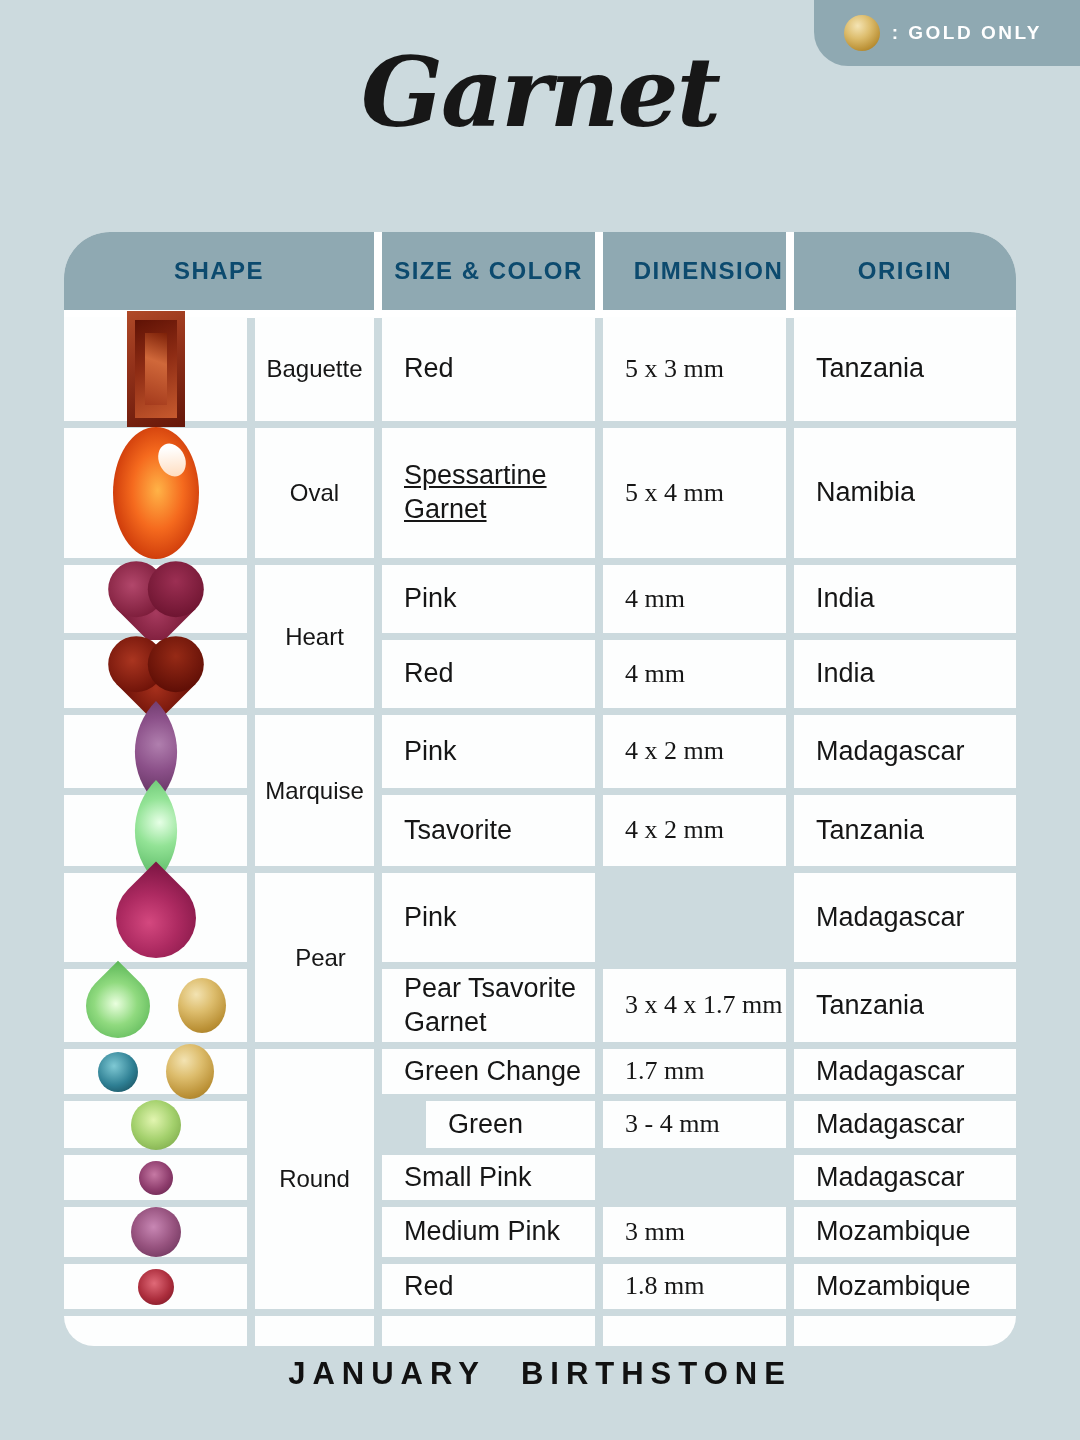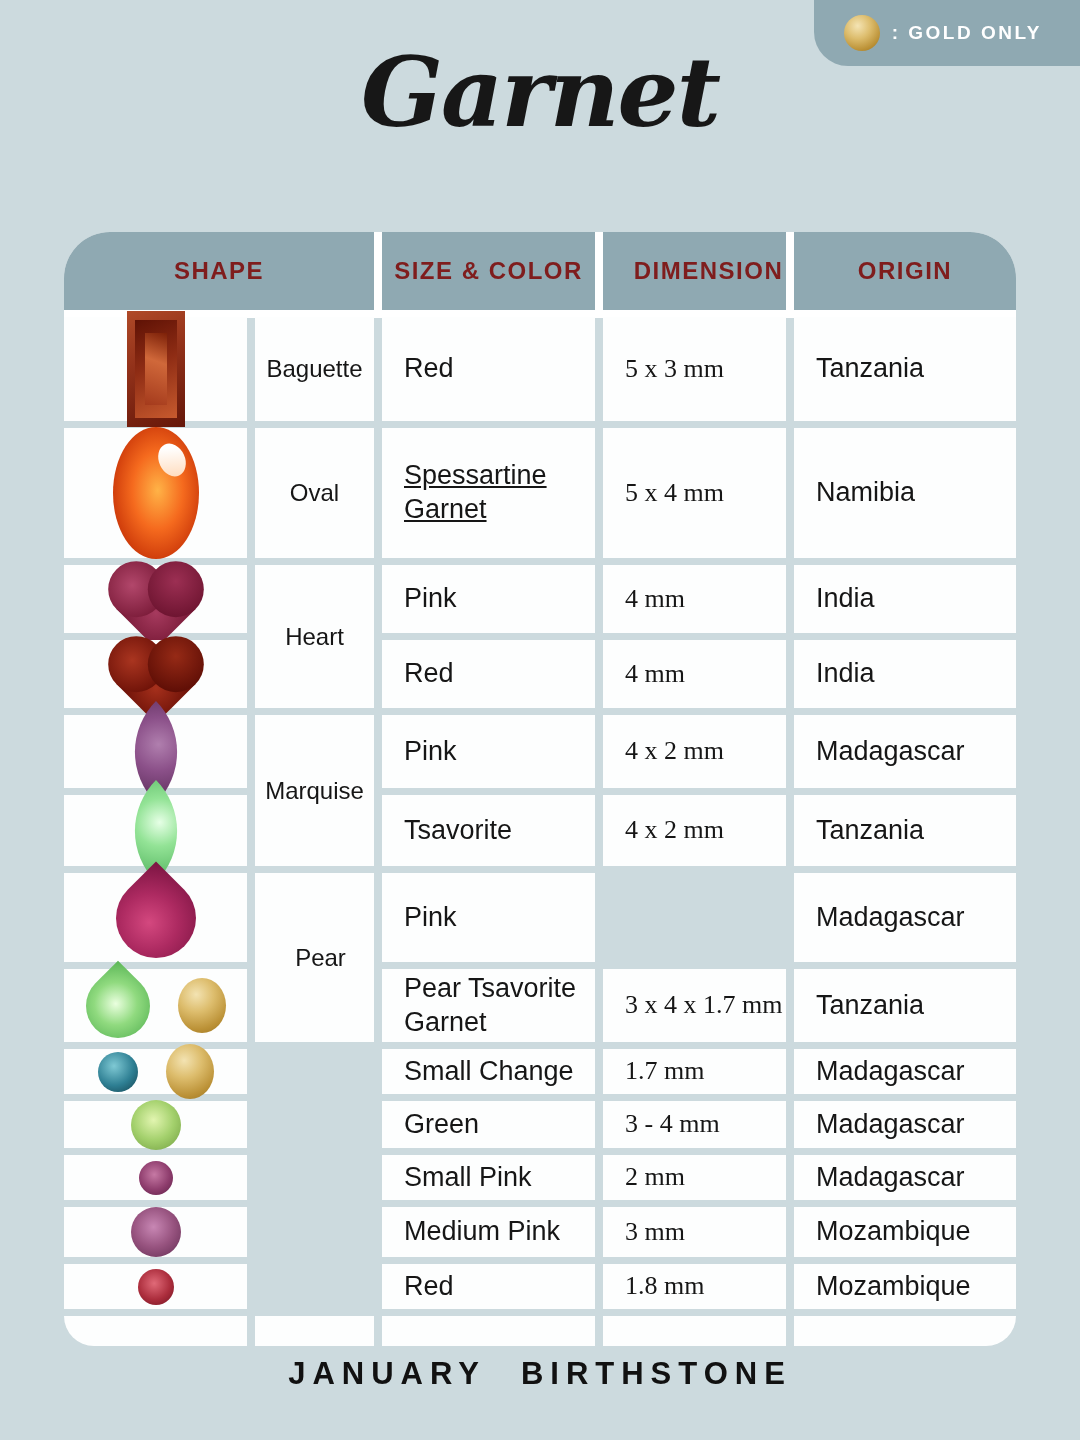--- a/index.html
+++ b/index.html
@@ -48,21 +48,21 @@
     grid-template-columns:183px 119px 213px 183px 222px;
     gap:7px 8px;
     align-items:stretch;
   }
   .header-underlay{
     position:absolute;top:0;left:0;right:0;height:86px;
     background:#ffffff;border-radius:46px 46px 0 0;z-index:0;
   }
   .cell{background:#fdfefe;position:relative;z-index:1;}
   .cell.header{
-    background:#8fa9b2;color:#7f1d1d;
+    background:#8fa9b2;color:#0c4a6e;
     display:flex;align-items:center;justify-content:center;
     font-weight:bold;font-size:24px;letter-spacing:1.5px;
   }
   .corner-tl{border-top-left-radius:46px;}
   .corner-tr{border-top-right-radius:46px;}
   .corner-bl{border-bottom-left-radius:46px;}
   .corner-br{border-bottom-right-radius:46px;}
 
   .img-cell{display:flex;align-items:center;justify-content:center;gap:28px;overflow:visible;}
   .name-cell{display:flex;align-items:center;justify-content:center;font-size:24px;}
@@ -206,34 +206,34 @@
         <div class="gem pear-tsavorite"></div>
         <div class="gold-dot"></div>
       </div>
       <div class="cell text-cell" style="grid-area: 9 / 3 / span 1 / span 1;">Pear Tsavorite Garnet</div>
       <div class="cell text-cell dim-cell" style="grid-area: 9 / 4 / span 1 / span 1;">3 x 4 x 1.7 mm</div>
       <div class="cell text-cell" style="grid-area: 9 / 5 / span 1 / span 1;">Tanzania</div>
       <div class="cell img-cell" style="grid-area: 10 / 1 / span 1 / span 1;">
         <div class="gem round-color-change"></div>
         <div class="gold-dot"></div>
       </div>
-      <div class="cell text-cell" style="grid-area: 10 / 3 / span 1 / span 1;">Small Change</div>
+      <div class="cell name-cell" style="grid-area: 10 / 2 / span 5 / span 1;">Round</div>
+      <div class="cell text-cell" style="grid-area: 10 / 3 / span 1 / span 1;">Green Change</div>
       <div class="cell text-cell dim-cell" style="grid-area: 10 / 4 / span 1 / span 1;">1.7 mm</div>
       <div class="cell text-cell" style="grid-area: 10 / 5 / span 1 / span 1;">Madagascar</div>
       <div class="cell img-cell" style="grid-area: 11 / 1 / span 1 / span 1;">
         <div class="gem round-green"></div>
       </div>
-      <div class="cell text-cell" style="grid-area: 11 / 3 / span 1 / span 1;">Green</div>
+      <div class="cell text-cell" style="grid-area: 11 / 3 / span 1 / span 1; margin-left: 44px;">Green</div>
       <div class="cell text-cell dim-cell" style="grid-area: 11 / 4 / span 1 / span 1;">3 - 4 mm</div>
       <div class="cell text-cell" style="grid-area: 11 / 5 / span 1 / span 1;">Madagascar</div>
       <div class="cell img-cell" style="grid-area: 12 / 1 / span 1 / span 1;">
         <div class="gem round-small-pink"></div>
       </div>
       <div class="cell text-cell" style="grid-area: 12 / 3 / span 1 / span 1;">Small Pink</div>
-      <div class="cell text-cell dim-cell" style="grid-area: 12 / 4 / span 1 / span 1;">2 mm</div>
       <div class="cell text-cell" style="grid-area: 12 / 5 / span 1 / span 1;">Madagascar</div>
       <div class="cell img-cell" style="grid-area: 13 / 1 / span 1 / span 1;">
         <div class="gem round-medium-pink"></div>
       </div>
       <div class="cell text-cell" style="grid-area: 13 / 3 / span 1 / span 1;">Medium Pink</div>
       <div class="cell text-cell dim-cell" style="grid-area: 13 / 4 / span 1 / span 1;">3 mm</div>
       <div class="cell text-cell" style="grid-area: 13 / 5 / span 1 / span 1;">Mozambique</div>
       <div class="cell img-cell" style="grid-area: 14 / 1 / span 1 / span 1;">
         <div class="gem round-red"></div>
       </div>

